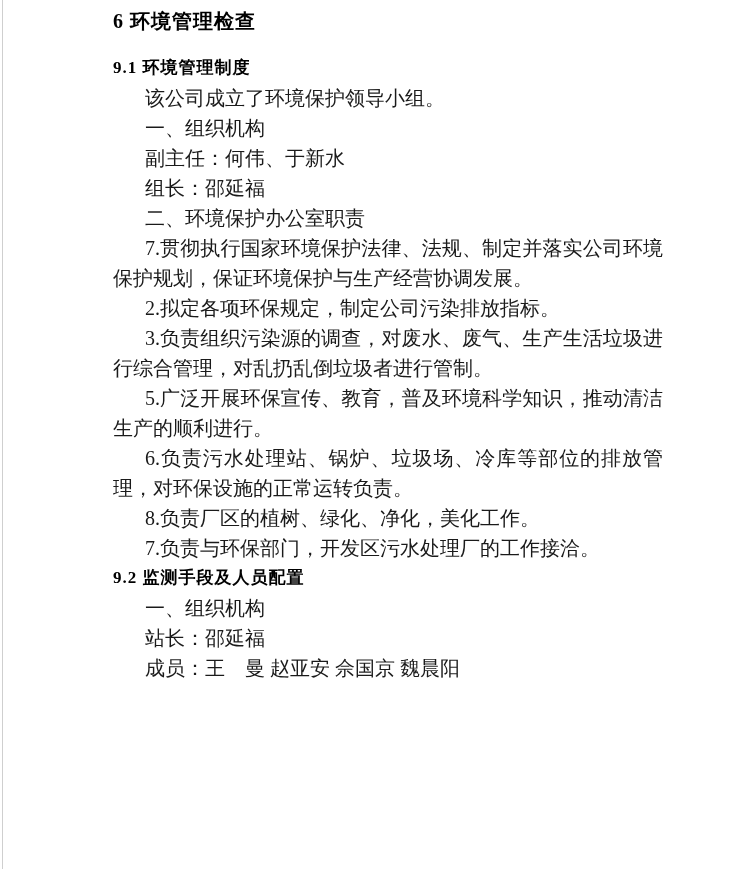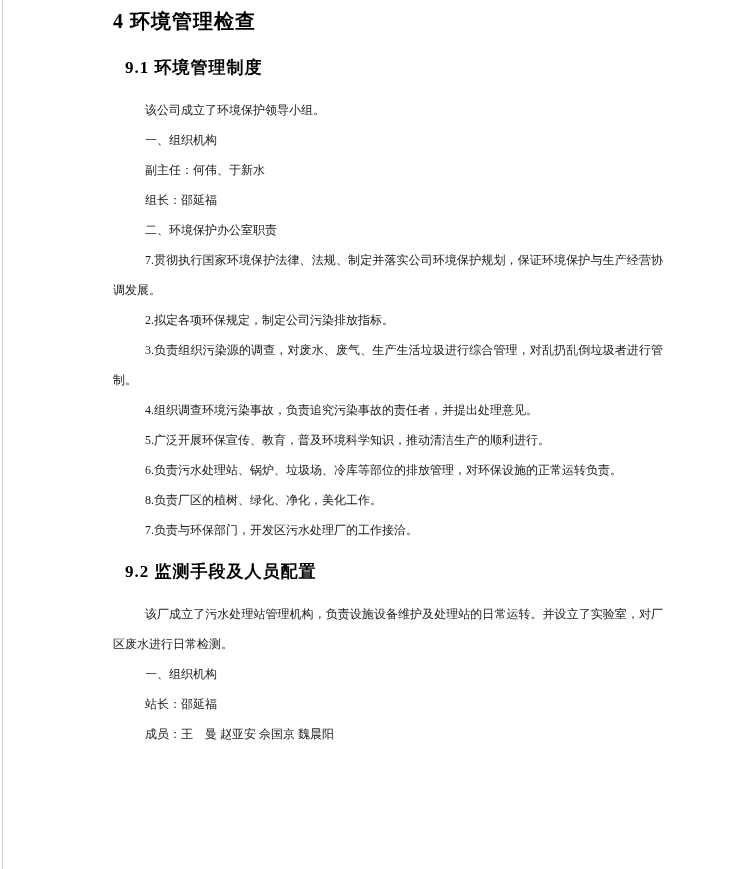--- a/index.html
+++ b/index.html
@@ -35,66 +35,64 @@
     line-height: 30px;
     font-weight: bold;
     margin: 0 0 17px 0;
     color: #000000;
     letter-spacing: 1px;
   }
   h2.sec-heading {
     font-size: 17px;
     line-height: 30px;
     font-weight: bold;
-    margin: 12px;
+    margin: 0;
     color: #000000;
     letter-spacing: 1px;
   }
   p.doc-para {
-    font-size: 12px;
+    font-size: 20px;
     line-height: 30px;
     margin: 0;
     text-align: justify;
     text-justify: inter-character;
     text-indent: 32px;
     white-space: pre-wrap;
     color: #1a1a1a;
   }
 </style>
 </head>
 <body>
 
 <div class="page">
   <div class="page-edge"></div>
   <div class="content">
-    <h1 class="doc-title">4 环境管理检查</h1>
+    <h1 class="doc-title">6 环境管理检查</h1>
     <div id="sections">
   <section>
     <h2 class="sec-heading">9.1 环境管理制度</h2>
     <div class="paras">
             <p class="doc-para">该公司成立了环境保护领导小组。</p>
             <p class="doc-para">一、组织机构</p>
             <p class="doc-para">副主任：何伟、于新水</p>
             <p class="doc-para">组长：邵延福</p>
             <p class="doc-para">二、环境保护办公室职责</p>
             <p class="doc-para">7.贯彻执行国家环境保护法律、法规、制定并落实公司环境保护规划，保证环境保护与生产经营协调发展。</p>
             <p class="doc-para">2.拟定各项环保规定，制定公司污染排放指标。</p>
             <p class="doc-para">3.负责组织污染源的调查，对废水、废气、生产生活垃圾进行综合管理，对乱扔乱倒垃圾者进行管制。</p>
-            <p class="doc-para">4.组织调查环境污染事故，负责追究污染事故的责任者，并提出处理意见。</p>
             <p class="doc-para">5.广泛开展环保宣传、教育，普及环境科学知识，推动清洁生产的顺利进行。</p>
             <p class="doc-para">6.负责污水处理站、锅炉、垃圾场、冷库等部位的排放管理，对环保设施的正常运转负责。</p>
             <p class="doc-para">8.负责厂区的植树、绿化、净化，美化工作。</p>
             <p class="doc-para">7.负责与环保部门，开发区污水处理厂的工作接洽。</p>
           </div>
   </section>
 
   <section>
     <h2 class="sec-heading">9.2 监测手段及人员配置</h2>
     <div class="paras">
-            <p class="doc-para">该厂成立了污水处理站管理机构，负责设施设备维护及处理站的日常运转。并设立了实验室，对厂区废水进行日常检测。</p>
             <p class="doc-para">一、组织机构</p>
             <p class="doc-para">站长：邵延福</p>
             <p class="doc-para">成员：王　曼 赵亚安 佘国京 魏晨阳</p>
           </div>
   </section>
 </div>
   </div>
 </div>
 
 </body></html>

